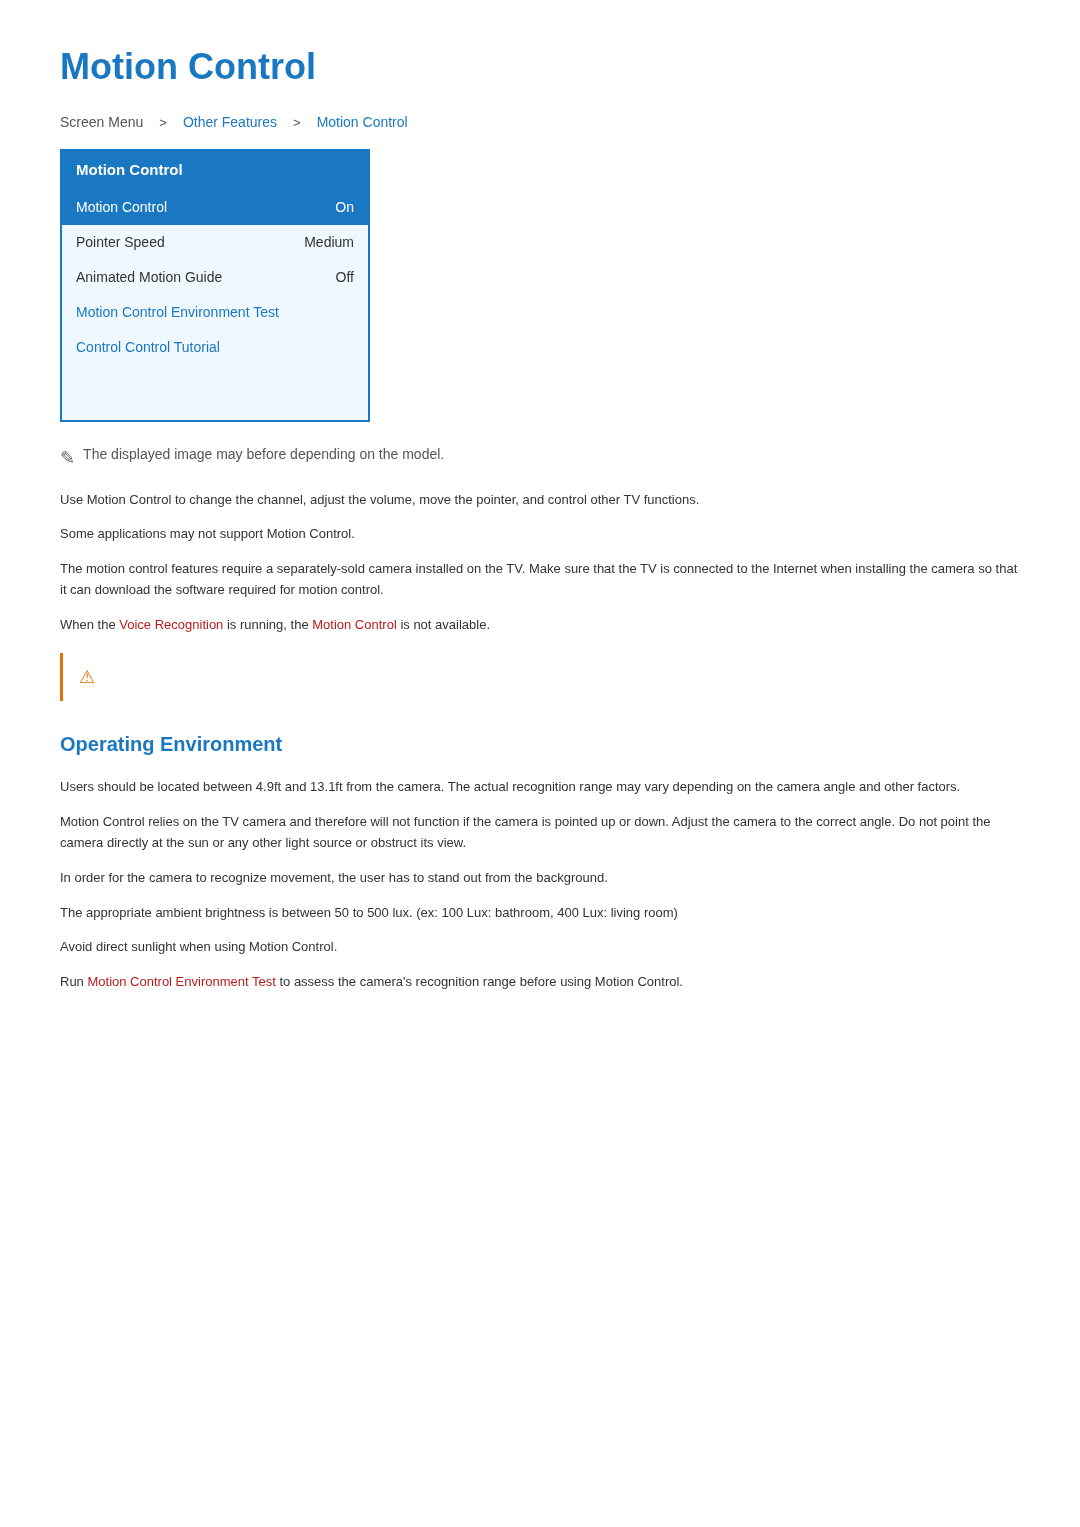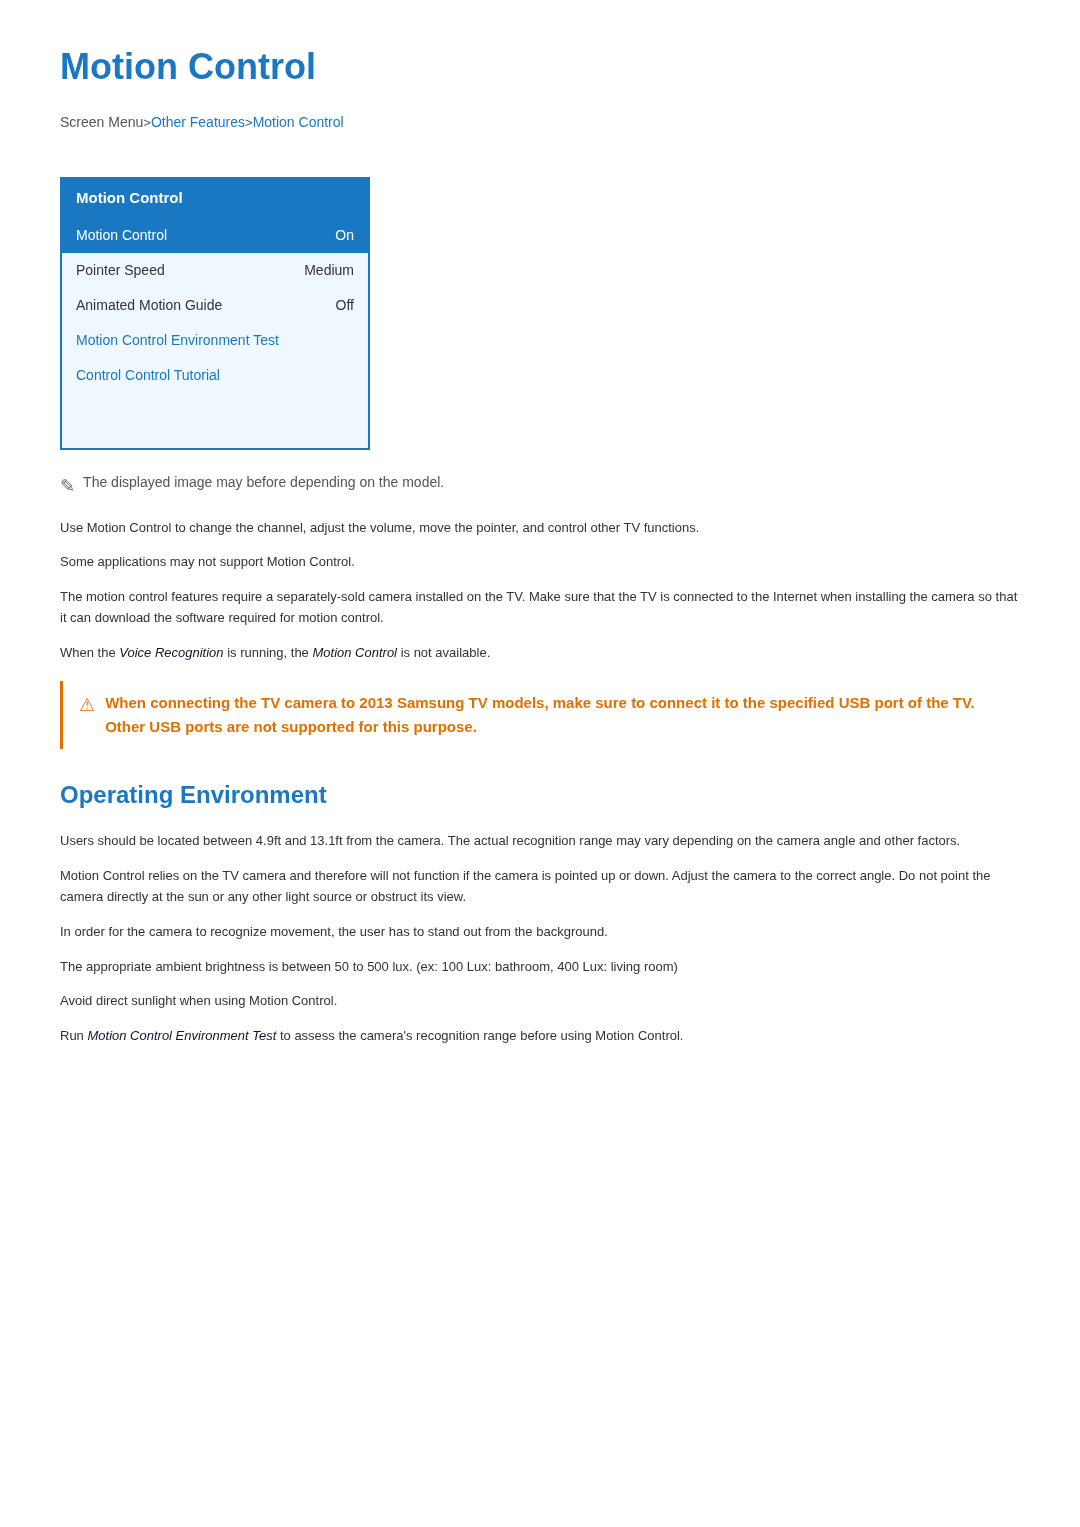--- a/index.html
+++ b/index.html
@@ -18,24 +18,24 @@
     }
     .page-title {
       color: #1a78c2;
       font-size: 36px;
       font-weight: bold;
       margin-bottom: 18px;
     }
     .breadcrumb {
       font-size: 14px;
       color: #555;
-      margin-bottom: 44px;
+      margin-bottom: 16px;
       display: flex;
       align-items: center;
-      gap: 0;
+      gap: 16px;
     }
     .breadcrumb .bc-link {
       color: #1a78c2;
       text-decoration: none;
     }
     .breadcrumb .bc-sep {
       color: #555;
       font-size: 13px;
     }
     .menu-box {
@@ -93,23 +93,22 @@
       margin-top: 1px;
       flex-shrink: 0;
     }
     .body-text {
       font-size: 13px;
       color: #333;
       margin-bottom: 14px;
       line-height: 1.6;
     }
     .body-text .link {
-      color: #0f172a;
+      color: #b91c1c;
       text-decoration: none;
-      font-style: italic;
     }
     .warning-box {
       border-left: 3px solid #e07000;
       padding: 10px 16px;
       margin: 18px 0 28px 0;
       display: flex;
       align-items: flex-start;
       gap: 10px;
     }
     .warning-icon {
@@ -119,21 +118,21 @@
       margin-top: 1px;
     }
     .warning-text {
       color: #e07000;
       font-size: 15px;
       font-weight: bold;
       line-height: 1.6;
     }
     .section-title {
       color: #1a78c2;
-      font-size: 24px;
+      font-size: 20px;
       font-weight: bold;
       margin-bottom: 18px;
       margin-top: 13px;
     }
   </style>
 </head>
 <body>
 
 <h1 class="page-title">Motion Control</h1>
 
@@ -184,21 +183,20 @@
 <p class="body-text">Some applications may not support Motion Control.</p>
 
 <p class="body-text">The motion control features require a separately-sold camera installed on the TV. Make sure that the TV is connected to the Internet when installing the camera so that it can download the software required for motion control.</p>
 
 <p class="body-text">
   <span>When the </span><a class="link" href="#">Voice Recognition</a><span> is running, the </span><a class="link" href="#">Motion Control</a><span> is not available.</span>
 </p>
 
 <div class="warning-box">
   <span class="warning-icon">⚠</span>
-  <span class="warning-text">When connecting the TV camera to 2013 Samsung TV models, make sure to connect it to the specified USB port of the TV. Other USB ports are not supported for this purpose.</span>
 </div>
 
 <h2 class="section-title">Operating Environment</h2>
 
 <p class="body-text">Users should be located between 4.9ft and 13.1ft from the camera. The actual recognition range may vary depending on the camera angle and other factors.</p>
 
 <p class="body-text">Motion Control relies on the TV camera and therefore will not function if the camera is pointed up or down. Adjust the camera to the correct angle. Do not point the camera directly at the sun or any other light source or obstruct its view.</p>
 
 <p class="body-text">In order for the camera to recognize movement, the user has to stand out from the background.</p>
 

